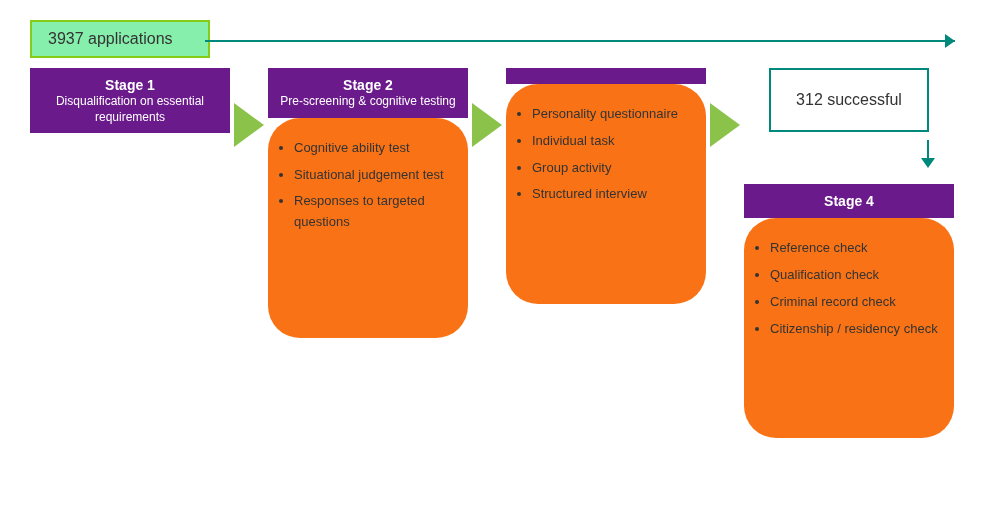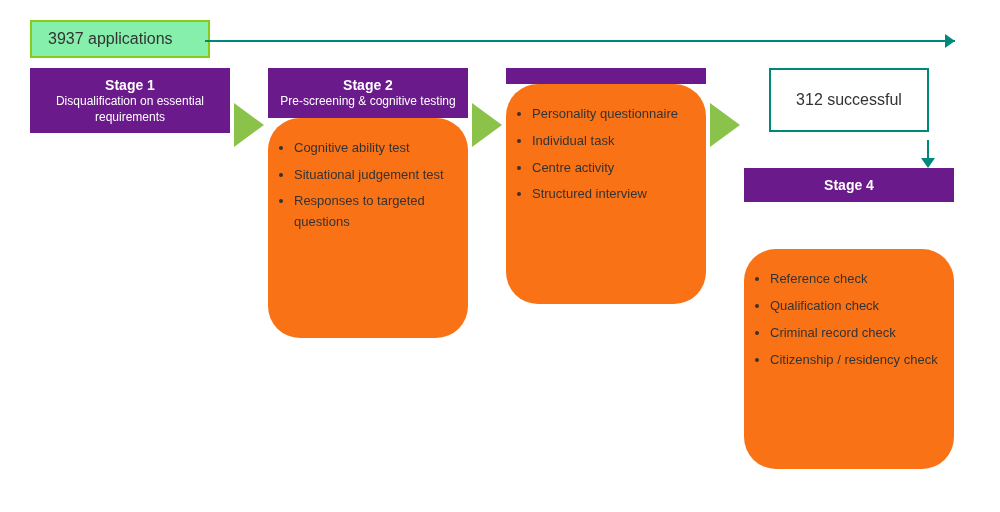--- a/index.html
+++ b/index.html
@@ -211,37 +211,37 @@
       <div class="arrow-right"></div>
     </div>
 
     <div class="stage-block">
       <div class="stage-header">
       </div>
       <div class="stage-content">
         <ul>
           <li>Personality questionnaire</li>
           <li>Individual task</li>
-          <li>Centre activity</li>
+          <li>Group activity</li>
           <li>Structured interview</li>
         </ul>
       </div>
     </div>
 
     <div class="arrow-container">
       <div class="arrow-right"></div>
     </div>
 
     <div class="right-section">
       <div class="successful-box">
         <span>312 successful</span>
       </div>
       <div class="vertical-arrow"></div>
 
-      <div class="stage-block" style="width:100%; margin-top:8px;gap:47px;">
+      <div class="stage-block" style="width:100%; margin-top:24px;">
         <div class="stage-header">
           <div>Stage 4</div>
         </div>
         <div class="stage-content">
           <ul>
             <li>Reference check</li>
             <li>Qualification check</li>
             <li>Criminal record check</li>
             <li>Citizenship / residency check</li>
           </ul>

